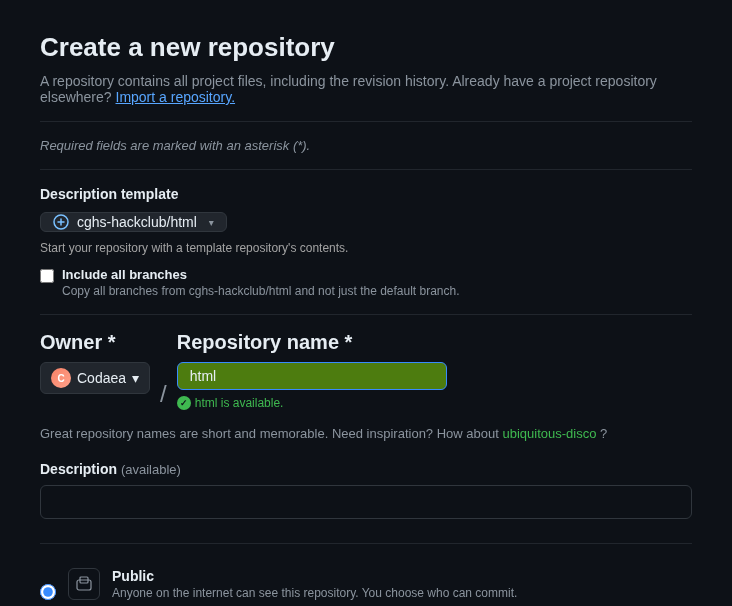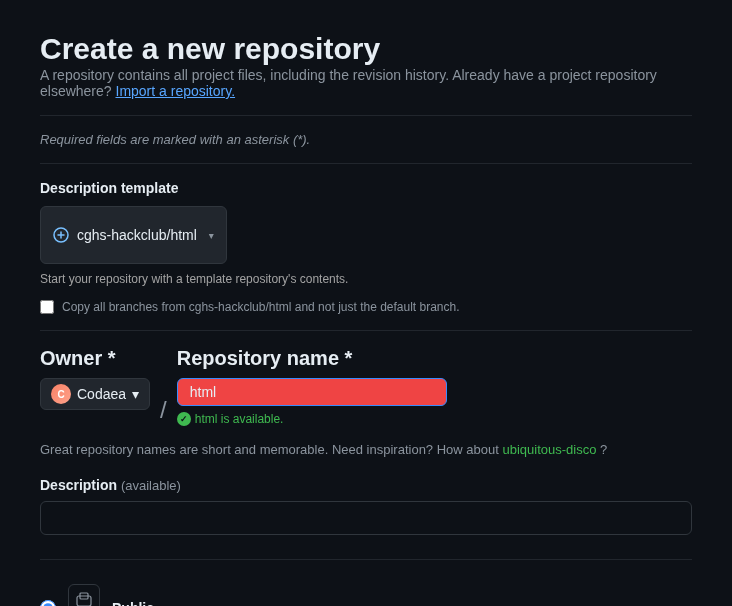--- a/index.html
+++ b/index.html
@@ -6,24 +6,24 @@
     body {
       background: #0d1117;
       color: #e6edf3;
       font-family: -apple-system, BlinkMacSystemFont, "Segoe UI", Helvetica, Arial, sans-serif;
       font-size: 14px;
       width: 732px;
       min-height: 606px;
       padding: 32px 40px;
     }
     h1 {
-      font-size: 30px;
-      font-weight: 600;
-      color: #e6edf3;
-      margin-bottom: 1px;
+      font-size: 26px;
+      font-weight: 600;
+      color: #e6edf3;
+      margin-bottom: 10px;
     }
     .subtitle {
       color: #8b949e;
       font-size: 14px;
       margin-bottom: 4px;
     }
     .import-link {
       color: #58a6ff;
       text-decoration: underline;
       cursor: pointer;
@@ -45,21 +45,21 @@
       color: #e6edf3;
       margin-bottom: 10px;
     }
     .template-dropdown {
       display: inline-flex;
       align-items: center;
       gap: 8px;
       background: #21262d;
       border: 1px solid #30363d;
       border-radius: 6px;
-      padding: 20px 12px;
+      padding: 1px 12px;
       cursor: pointer;
       color: #e6edf3;
       font-size: 14px;
     }
     .template-dropdown .chevron {
       color: #8b949e;
       font-size: 10px;
       margin-left: 4px;
     }
     .template-hint {
@@ -135,21 +135,21 @@
       overflow: hidden;
     }
     .slash-sep {
       font-size: 24px;
       color: #8b949e;
       align-self: flex-end;
       margin-bottom: 2px;
       padding: 0 2px;
     }
     .repo-name-input {
-      background: #ef4444;
+      background: #4d7c0f;
       border: 1px solid #388bfd;
       border-radius: 6px;
       color: #e6edf3;
       font-size: 14px;
       padding: 5px 12px;
       width: 270px;
       outline: none;
     }
     .available-msg {
       display: flex;
@@ -273,20 +273,21 @@
         <path d="M5 8h6M8 5v6" stroke="#79c0ff" stroke-width="1.5" stroke-linecap="round"></path>
       </svg>
     </span>
     <span>cghs-hackclub/html</span>
     <span class="chevron">▾</span>
   </button>
   <p class="template-hint">Start your repository with a template repository's contents.</p>
   <div class="checkbox-row">
     <input type="checkbox" id="includeBranches" style="">
     <label for="includeBranches">
+      <div class="checkbox-label">Include all branches</div>
       <div class="checkbox-sub">Copy all branches from cghs-hackclub/html and not just the default branch.</div>
     </label>
   </div>
 </div>
 
 <hr class="divider">
 
 <div class="owner-repo-row">
   <div class="field-group">
     <div class="field-label">Owner *</div>
@@ -327,16 +328,17 @@
   <div class="visibility-option">
     <input type="radio" name="visibility" id="public" checked="" style="">
     <div class="visibility-icon">
       <svg width="16" height="16" viewBox="0 0 16 16" fill="#8b949e">
         <rect x="1" y="4" width="14" height="10" rx="2" stroke="#8b949e" stroke-width="1.2" fill="none"></rect>
         <rect x="4" y="1" width="8" height="6" rx="1" stroke="#8b949e" stroke-width="1.2" fill="none"></rect>
       </svg>
     </div>
     <div class="visibility-text">
       <div class="vis-title">Public</div>
+      <div class="vis-sub">Anyone on the internet can see this repository. You choose who can commit.</div>
     </div>
   </div>
 
 </div>
 
 </body></html>

